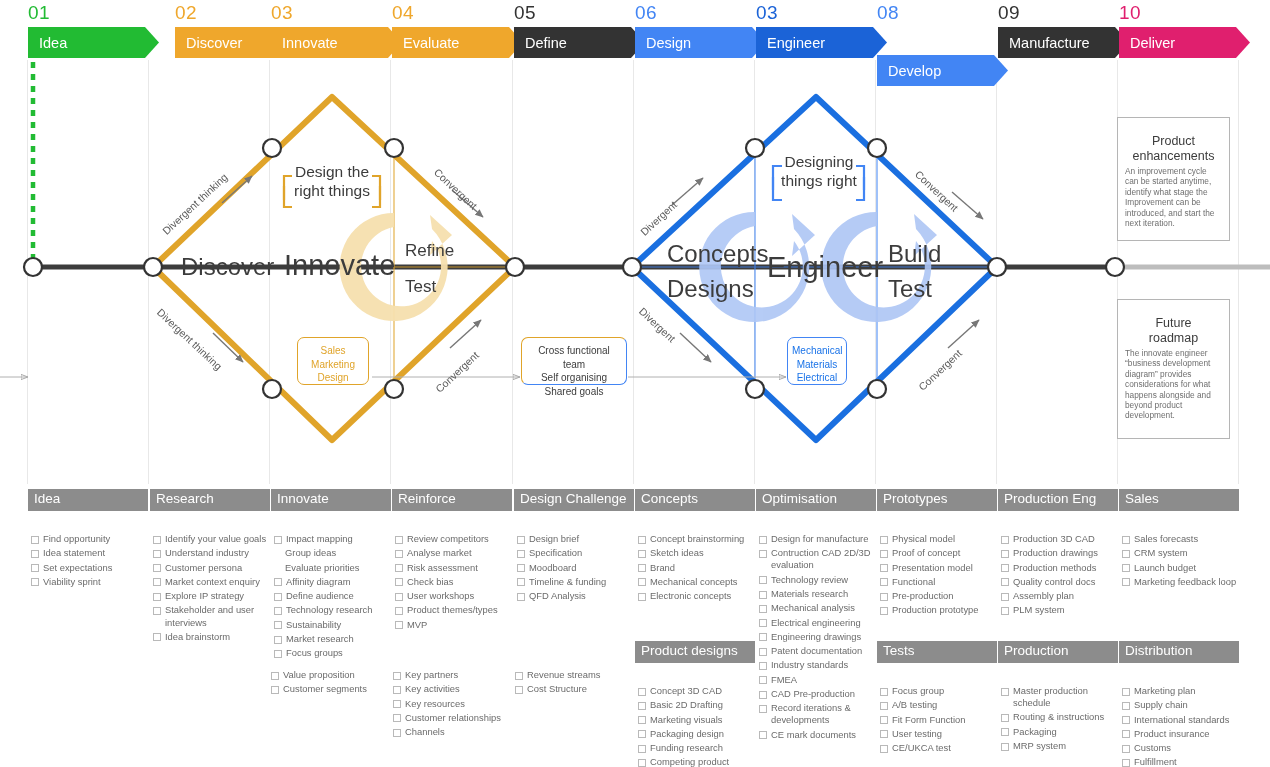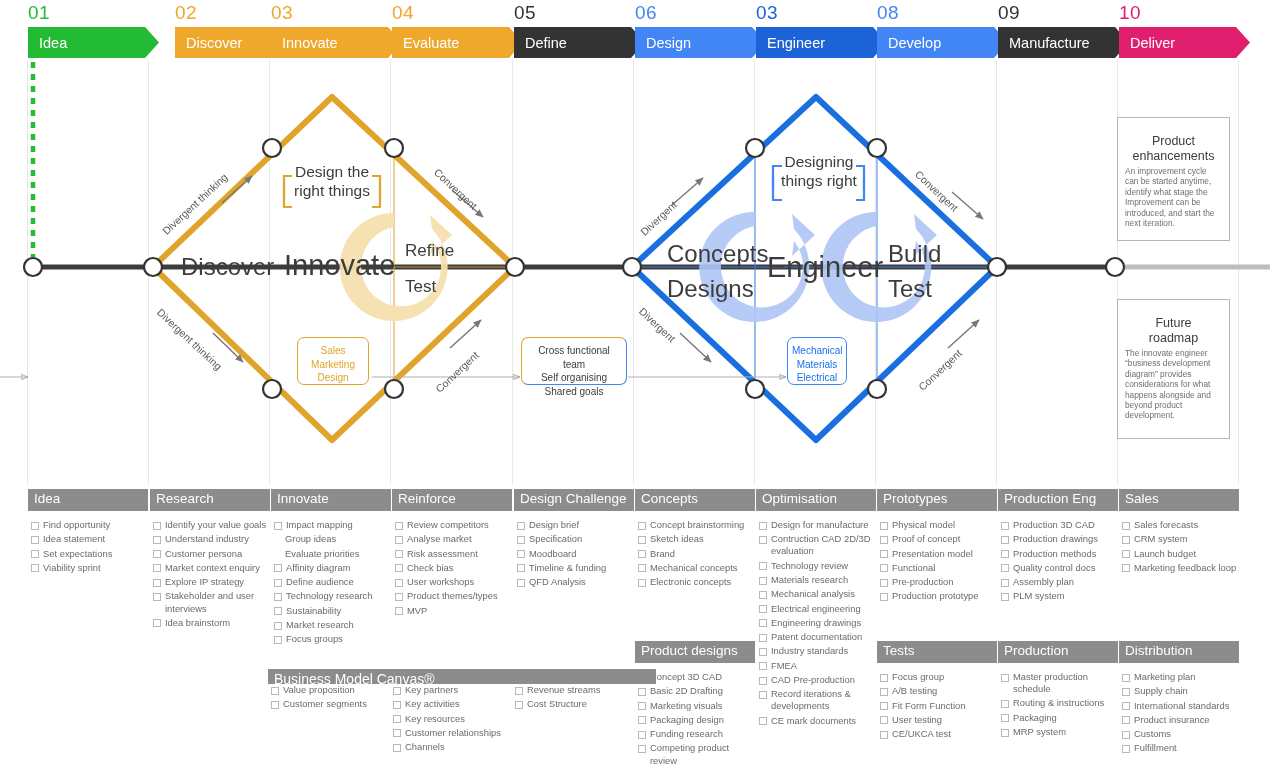--- a/index.html
+++ b/index.html
@@ -12,21 +12,21 @@
   .phase{position:absolute;top:27px;height:31px;}
   .phase .num{position:absolute;top:-25px;left:0;font-size:19px;letter-spacing:.5px;}
   .phase .arrow{position:relative;height:31px;display:flex;align-items:center;
                 padding-left:11px;color:#fff;font-size:14.5px;
                 clip-path:polygon(0 0, calc(100% - 14px) 0, 100% 50%, calc(100% - 14px) 100%, 0 100%);}
 
   
   .col{position:absolute;width:120px;}
   .col-head{background:#8c8c8c;color:#fff;font-size:13.5px;padding:3px 0 4px 6px;
             line-height:14px;height:15px;white-space:nowrap;}
-  .col-body{padding-top:8px;}
+  .col-body{padding-top:22px;}
   .chk{display:flex;align-items:flex-start;font-size:9.4px;line-height:12.1px;
        color:#6b6b6b;margin-bottom:2.2px;padding-left:3px;}
   .box{flex:0 0 auto;width:6px;height:6px;border:1px solid #b9b9b9;background:#fff;
        margin-top:2.6px;margin-right:4px;}
   .chk .txt{flex:1;}
   .chk.nobox{padding-left:14px;}
   .chk.nobox .txt{margin-left:0;}
 
   
   #bmc{position:absolute;left:268px;top:669px;width:388px;}
@@ -195,21 +195,21 @@
       <div class="phase" style="left: 635px; width: 120px;">
         <div class="num" style="color: rgb(66, 133, 244);">06</div>
         <div class="arrow" style="background: rgb(66, 133, 244); width: 120px;">Design</div>
       </div>
       <div class="phase" style="left: 756px; width: 120px;">
         <div class="num" style="color: rgb(27, 99, 215);">03</div>
         <div class="arrow" style="background: rgb(27, 99, 215); width: 120px;">Engineer</div>
       </div>
       <div class="phase" style="left: 877px; width: 120px;">
         <div class="num" style="color: rgb(66, 133, 244);">08</div>
-        <div class="arrow" style="background: rgb(66, 133, 244); width: 120px;">Develop</div>
+        <div class="arrow" style="background: rgb(66, 133, 244); width: 120px; margin-top: 28px;">Develop</div>
       </div>
       <div class="phase" style="left: 998px; width: 120px;">
         <div class="num" style="color: rgb(51, 51, 51);">09</div>
         <div class="arrow" style="background: rgb(51, 51, 51); width: 120px;">Manufacture</div>
       </div>
       <div class="phase" style="left: 1119px; width: 120px;">
         <div class="num" style="color: rgb(224, 31, 110);">10</div>
         <div class="arrow" style="background: rgb(224, 31, 110); width: 120px;">Deliver</div>
       </div>
     </div>
@@ -665,21 +665,20 @@
           </div>
           <div class="chk">
             <span class="box"></span>
             <span class="txt">Fulfillment</span>
           </div>
         </div>
       </div>
     </div>
 
   <div id="bmc">
-    <div class="col-head">Business Model Canvas®</div>
     <div class="bmc-cols">
         <div>
           <div class="chk">
             <span class="box"></span>
             <span class="txt">Value proposition</span>
           </div>
           <div class="chk">
             <span class="box"></span>
             <span class="txt">Customer segments</span>
           </div>

